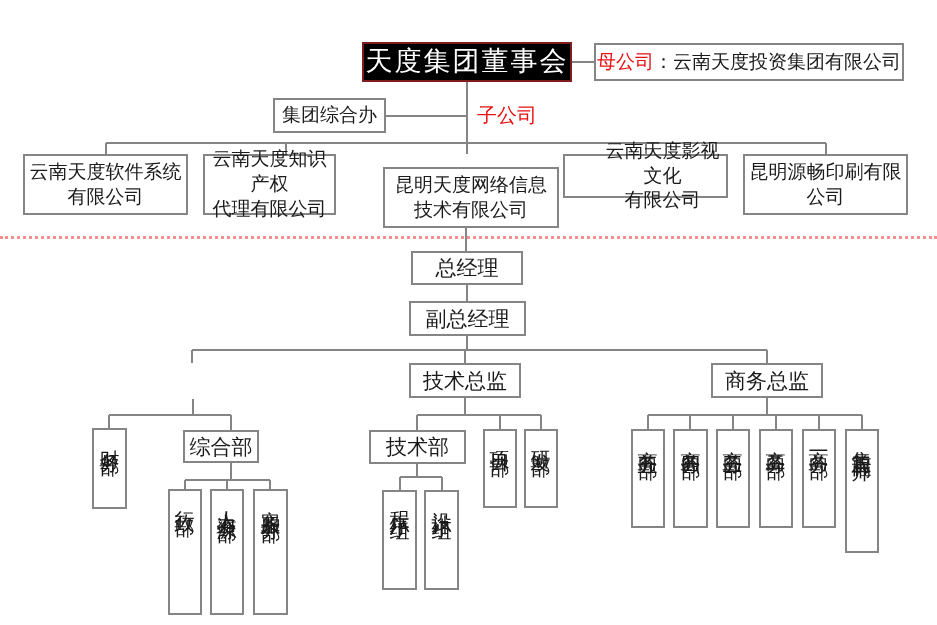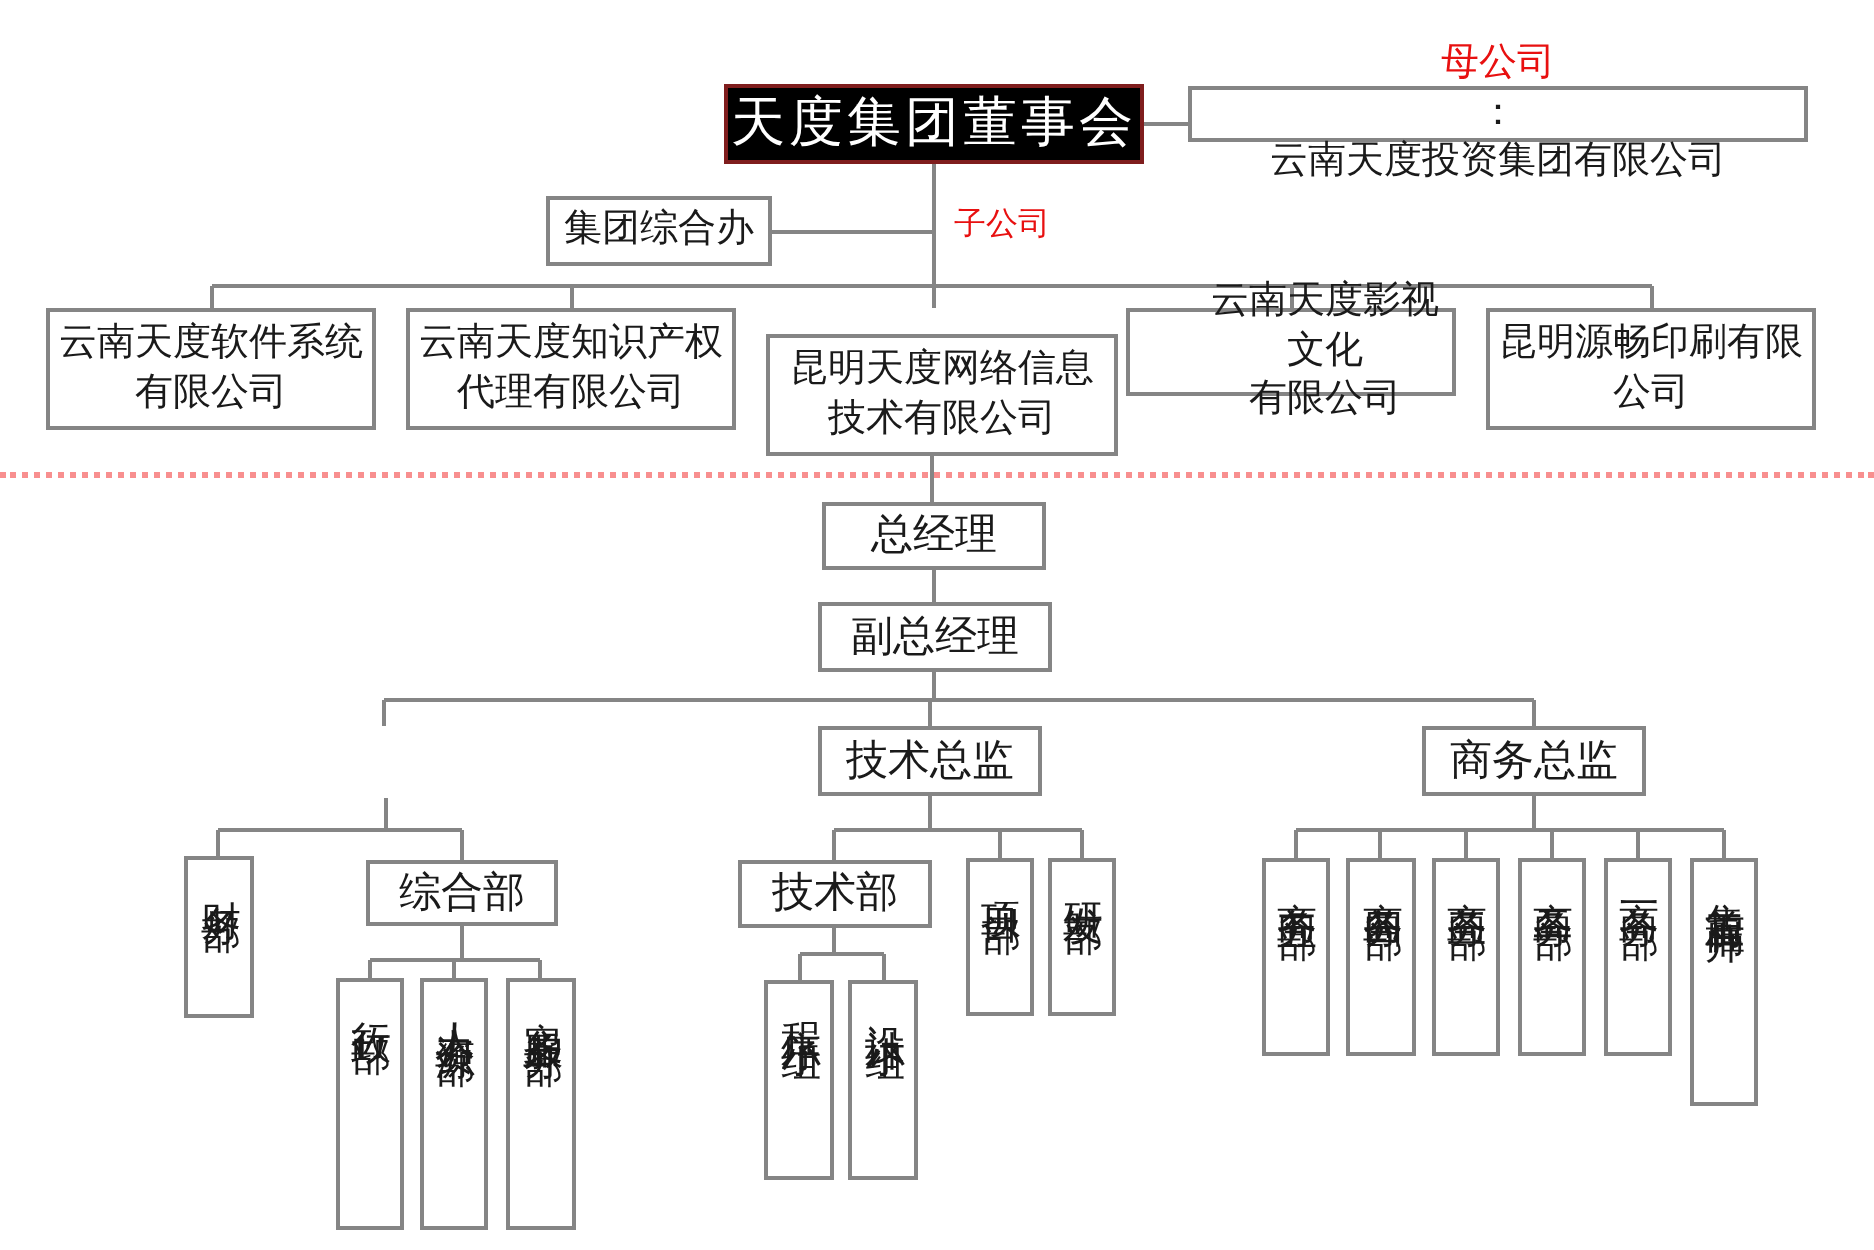--- a/index.html
+++ b/index.html
@@ -47,21 +47,21 @@
     writing-mode:vertical-rl;
     text-orientation:upright;
     font-size:20px;
     letter-spacing:3px;
     line-height:30px;        
     padding-top:4px;
     text-align:left;
   }
   .free-label{
     position:absolute;
-    font-size:16px;
+    font-size:20px;
     color:var(--accent-red);
     white-space:nowrap;
   }
   .divider{
     position:absolute;
     left:0;top:236px;width:937px;height:0;
     border-top:3px dotted var(--divider-red);
   }
 </style>
 </head>
@@ -119,49 +119,49 @@
     <line x1="733" y1="415" x2="733" y2="429"></line>
     <line x1="776" y1="415" x2="776" y2="429"></line>
     <line x1="819" y1="415" x2="819" y2="429"></line>
     <line x1="862" y1="415" x2="862" y2="429"></line>
   </svg>
 
   <div class="divider"></div>
 
   <div class="box board" style="left:362px;top:42px;width:210px;height:40px;">天度集团董事会</div>
 
-  <div class="box parent-box" style="left:594px;top:43px;width:310px;height:28px;flex-direction:column;">
+  <div class="box parent-box" style="left:594px;top:43px;width:310px;height:38px;">
     <span class="red">母公司</span>
       <span>：</span>
       <span>云南天度投资集团有限公司</span>
   </div>
 
   <div class="box small" style="left:273px;top:98px;width:113px;height:35px;text-align:center;">集团综合办</div>
 
   <div class="free-label" style="left:477px;top:102px;">子公司</div>
 
   <div class="box small" style="left:23px;top:154px;width:165px;height:61px;">云南天度软件系统
 有限公司</div>
-  <div class="box small" style="left:203px;top:154px;width:165px;height:61px;">云南天度知识产权
+  <div class="box small" style="left:203px;top:154px;width:133px;height:61px;">云南天度知识产权
 代理有限公司</div>
   <div class="box small" style="left:383px;top:154px;width:176px;height:61px;margin-top:13px;">昆明天度网络信息
 技术有限公司</div>
   <div class="box small" style="left:563px;top:154px;width:165px;height:44px;padding-left:34px;">云南天度影视文化
 有限公司</div>
   <div class="box small" style="left:743px;top:154px;width:165px;height:61px;">昆明源畅印刷有限
 公司</div>
 
   <div class="box mid" style="left:411px;top:251px;width:112px;height:34px;">总经理</div>
   <div class="box mid" style="left:409px;top:301px;width:117px;height:35px;">副总经理</div>
 
   <div class="box mid" style="left:409px;top:363px;width:112px;height:35px;">技术总监</div>
   <div class="box mid" style="left:711px;top:363px;width:112px;height:35px;">商务总监</div>
 
   <div class="vbox" style="left:92px;top:428px;width:35px;height:81px;">财务部</div>
-  <div class="box mid" style="left:183px;top:430px;width:96px;height:33px;">综合部</div>
+  <div class="box mid" style="left:183px;top:430px;width:76px;height:33px;">综合部</div>
   <div class="vbox" style="left:168px;top:489px;width:34px;height:126px;">行政部</div>
   <div class="vbox" style="left:210px;top:489px;width:34px;height:126px;">人力资源部</div>
   <div class="vbox" style="left:253px;top:489px;width:35px;height:126px;">客户服务部</div>
 
   <div class="box mid" style="left:369px;top:430px;width:97px;height:34px;">技术部</div>
   <div class="vbox" style="left:483px;top:429px;width:34px;height:79px;">项目部</div>
   <div class="vbox" style="left:524px;top:429px;width:34px;height:79px;">研发部</div>
   <div class="vbox" style="left:382px;top:490px;width:35px;height:100px;">程序小组</div>
   <div class="vbox" style="left:424px;top:490px;width:35px;height:100px;">设计小组</div>
 

